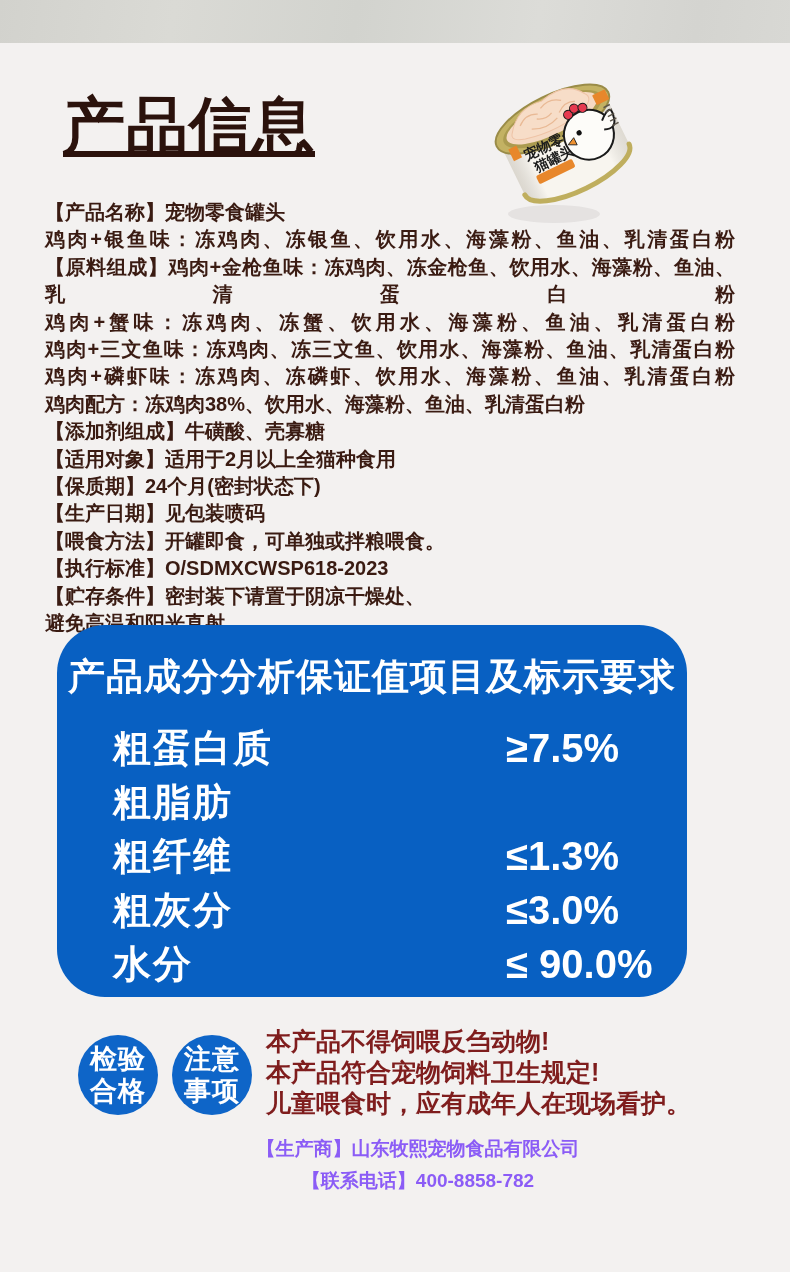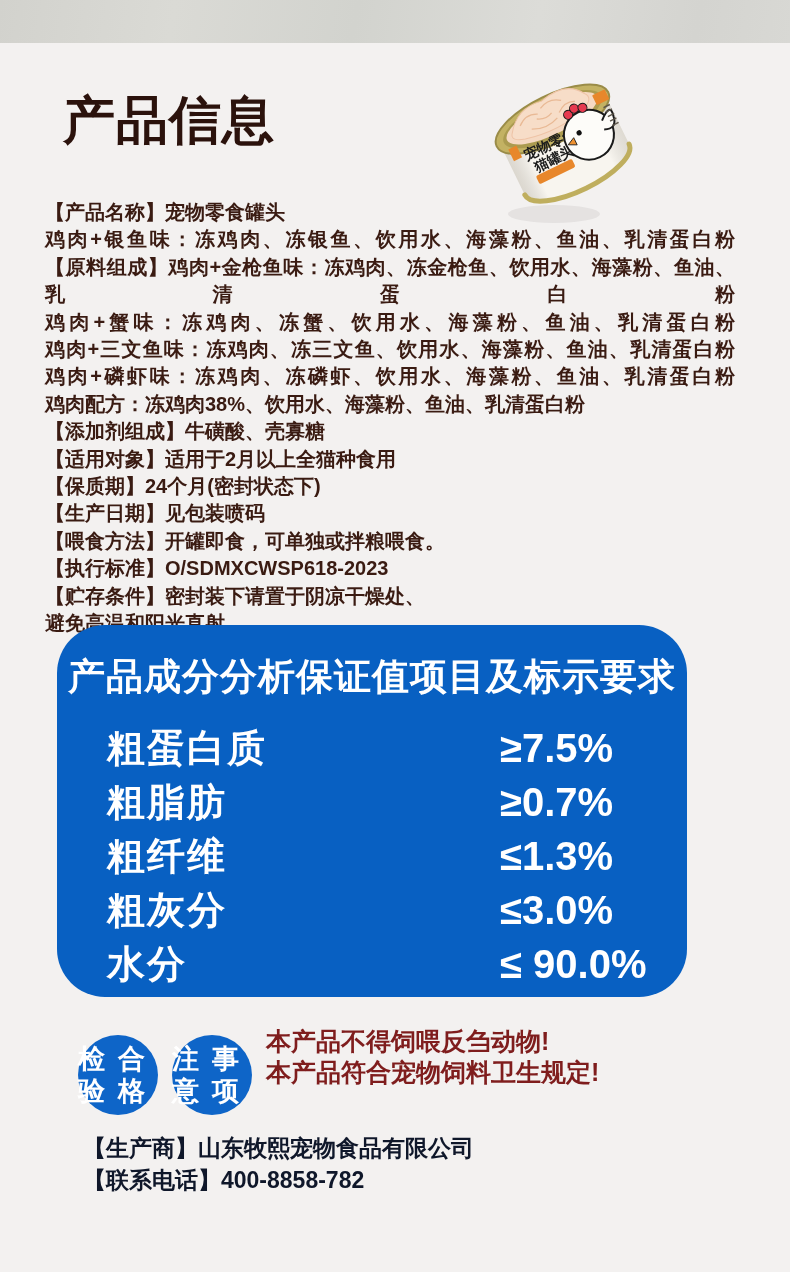--- a/index.html
+++ b/index.html
@@ -8,53 +8,53 @@
     background:#f3f1f0;
     font-family:"Liberation Sans","DejaVu Sans",sans-serif;
     color:#3a1b12;
   }
   .top-band{
     position:absolute;left:0;top:0;width:790px;height:43px;
     background:linear-gradient(100deg,#d2d2cd 0%,#dadad5 22%,#d2d3ce 45%,#dcdcd8 68%,#d4d4d0 88%,#d8d8d4 100%);
   }
   .page-title{
     position:absolute;left:63px;top:92px;margin:0;
-    font-size:52px;line-height:1.1;font-weight:900;color:#2b120c;letter-spacing:1px;
+    font-size:62px;line-height:1.1;font-weight:900;color:#2b120c;letter-spacing:1px;text-decoration:underline;
   }
   .can{position:absolute;left:476px;top:62px;width:180px;height:170px;}
   .info{
     position:absolute;left:45px;top:199px;width:690px;
     font-size:20px;font-weight:700;line-height:27.4px;color:#3a1b12;
   }
   .info .jline{text-align:justify;text-align-last:justify;}
   .nutrition{
     position:absolute;left:57px;top:625px;width:630px;height:372px;
     background:var(--accent,#0860c2);border-radius:48px;color:#ffffff;
   }
   .nutrition h2{
     margin:30px 10px 0;text-align:center;
     font-size:37px;font-weight:700;letter-spacing:1px;line-height:1.2;
   }
   .nrows{margin-top:22px;}
   .nrow{display:flex;align-items:center;height:54px;padding-left:50px;font-weight:700;}
-  .nname{width:393px;font-size:38px;letter-spacing:2px;}
+  .nname{width:393px;font-size:38px;letter-spacing:2px;margin-left:6px;}
   .nval{font-size:40px;}
   .badges{position:absolute;left:78px;top:1035px;display:flex;gap:14px;}
   .badge{
     width:80px;height:80px;border-radius:50%;background:var(--badge,#0e65c8);
-    color:#fff;display:flex;flex-direction:row;align-items:center;justify-content:center;
+    color:#fff;display:flex;flex-direction:column;align-items:center;justify-content:center;
     font-size:27px;font-weight:700;line-height:32px;letter-spacing:1px;
   }
   .warnings{
     position:absolute;left:266px;top:1026px;width:484px;
     font-size:25px;font-weight:700;line-height:31px;color:#7f1d1d;
   }
   .mfr{
     position:absolute;left:83px;top:1133px;width:670px;
-    font-size:23px;font-weight:700;line-height:31.5px;color:#0f172a;
+    font-size:19px;font-weight:700;line-height:31.5px;color:#8b5cf6;text-align:center;
   }
 </style>
 </head>
 <body style="--accent: #0860c2; --badge: #0e65c8;">
 
 <div class="top-band"></div>
 
 <h1 class="page-title">产品信息</h1>
 
 <svg class="can" viewBox="0 0 180 170">
@@ -132,21 +132,20 @@
 
 <section class="nutrition">
   <h2>产品成分分析保证值项目及标示要求</h2>
   <div class="nrows">
       <div class="nrow">
         <span class="nname">粗蛋白质</span>
         <span class="nval">≥7.5%</span>
       </div>
       <div class="nrow">
         <span class="nname">粗脂肪</span>
-        <span class="nval">≥0.7%</span>
       </div>
       <div class="nrow">
         <span class="nname">粗纤维</span>
         <span class="nval">≤1.3%</span>
       </div>
       <div class="nrow">
         <span class="nname">粗灰分</span>
         <span class="nval">≤3.0%</span>
       </div>
       <div class="nrow">
@@ -163,18 +162,19 @@
     </div>
     <div class="badge">
       <span>注意</span>
       <span>事项</span>
     </div>
   </div>
 
 <div class="warnings">
     <div>本产品不得饲喂反刍动物!</div>
     <div>本产品符合宠物饲料卫生规定!</div>
+    <div>儿童喂食时，应有成年人在现场看护。</div>
   </div>
 
 <div class="mfr">
     <div><span>【生产商】</span><span>山东牧熙宠物食品有限公司</span></div>
     <div><span>【联系电话】</span><span>400-8858-782</span></div>
   </div>
 
 </body></html>

